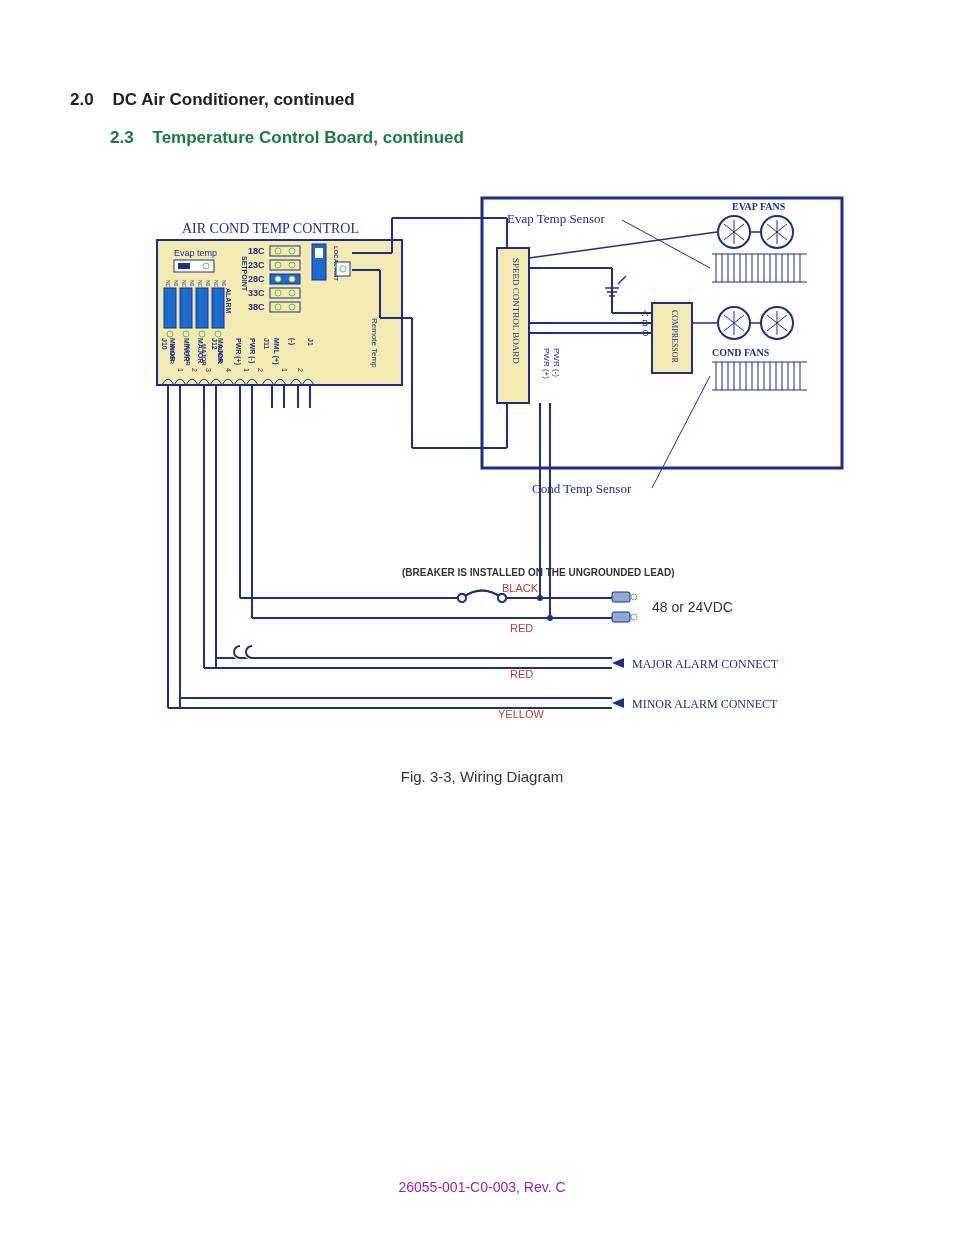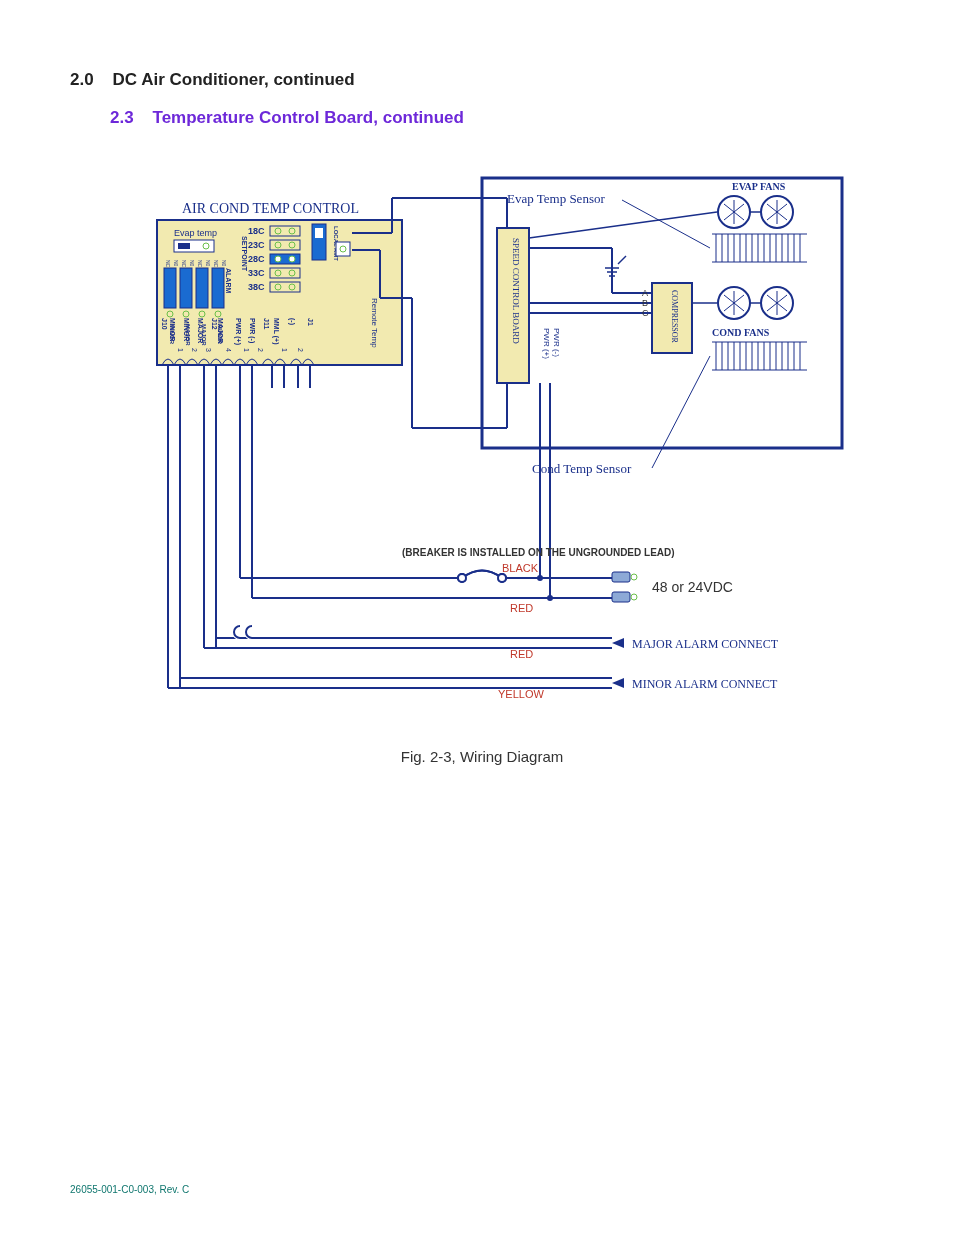--- a/index.html
+++ b/index.html
@@ -6,58 +6,58 @@
     margin: 0;
     padding: 0;
     font-family: Arial, Helvetica, sans-serif;
     background: #fff;
     width: 954px;
     height: 1235px;
     position: relative;
     box-sizing: border-box;
   }
   .page {
-    padding: 70px 60px 40px 70px;
+    padding: 90px 60px 40px 70px;
     position: relative;
     height: 100%;
     box-sizing: border-box;
   }
   .heading1 {
     font-size: 17px;
     font-weight: bold;
     color: #222;
     margin: 0 0 18px 0;
   }
   .heading2 {
     font-size: 17px;
     font-weight: bold;
-    color: #6d28d9;
+    color: #15803d;
     margin: 0 0 30px 40px;
   }
   .diagram-area {
     position: relative;
     margin: 40px auto 0 auto;
     width: 740px;
     height: 560px;
   }
   .caption {
     text-align: center;
     font-size: 15px;
     color: #333;
     margin-top: 20px;
   }
   .footer {
     position: absolute;
     bottom: 40px;
     left: 70px;
     right: 60px;
     display: flex;
-    justify-content: flex-start;
-    font-size: 10px;
-    color: #0f766e;
+    justify-content: center;
+    font-size: 14px;
+    color: #a21caf;
   }
 
   
   .diagram-area svg { display: block; }
 </style>
 </head>
 <body>
 
 <div class="page">
 
@@ -364,20 +364,20 @@
       <text x="520" y="520" font-size="12" fill="#1a2f8a" font-family="'Times New Roman',serif">MINOR ALARM CONNECT</text>
 
       <line x1="160" y1="197" x2="160" y2="220" stroke="#1a2f8a" stroke-width="2"></line>
       <line x1="172" y1="197" x2="172" y2="220" stroke="#1a2f8a" stroke-width="2"></line>
       <line x1="186" y1="197" x2="186" y2="220" stroke="#1a2f8a" stroke-width="2"></line>
       <line x1="198" y1="197" x2="198" y2="220" stroke="#1a2f8a" stroke-width="2"></line>
 
     </svg>
   </div>
 
-  <div class="caption">Fig. 2-3, Wiring Diagram</div>
+  <div class="caption">Fig. 3-3, Wiring Diagram</div>
 
   <div class="footer">
     <span>26</span>
     <span>055-001-C0-003, Rev. C</span>
   </div>
 
 </div>
 
 </body></html>

